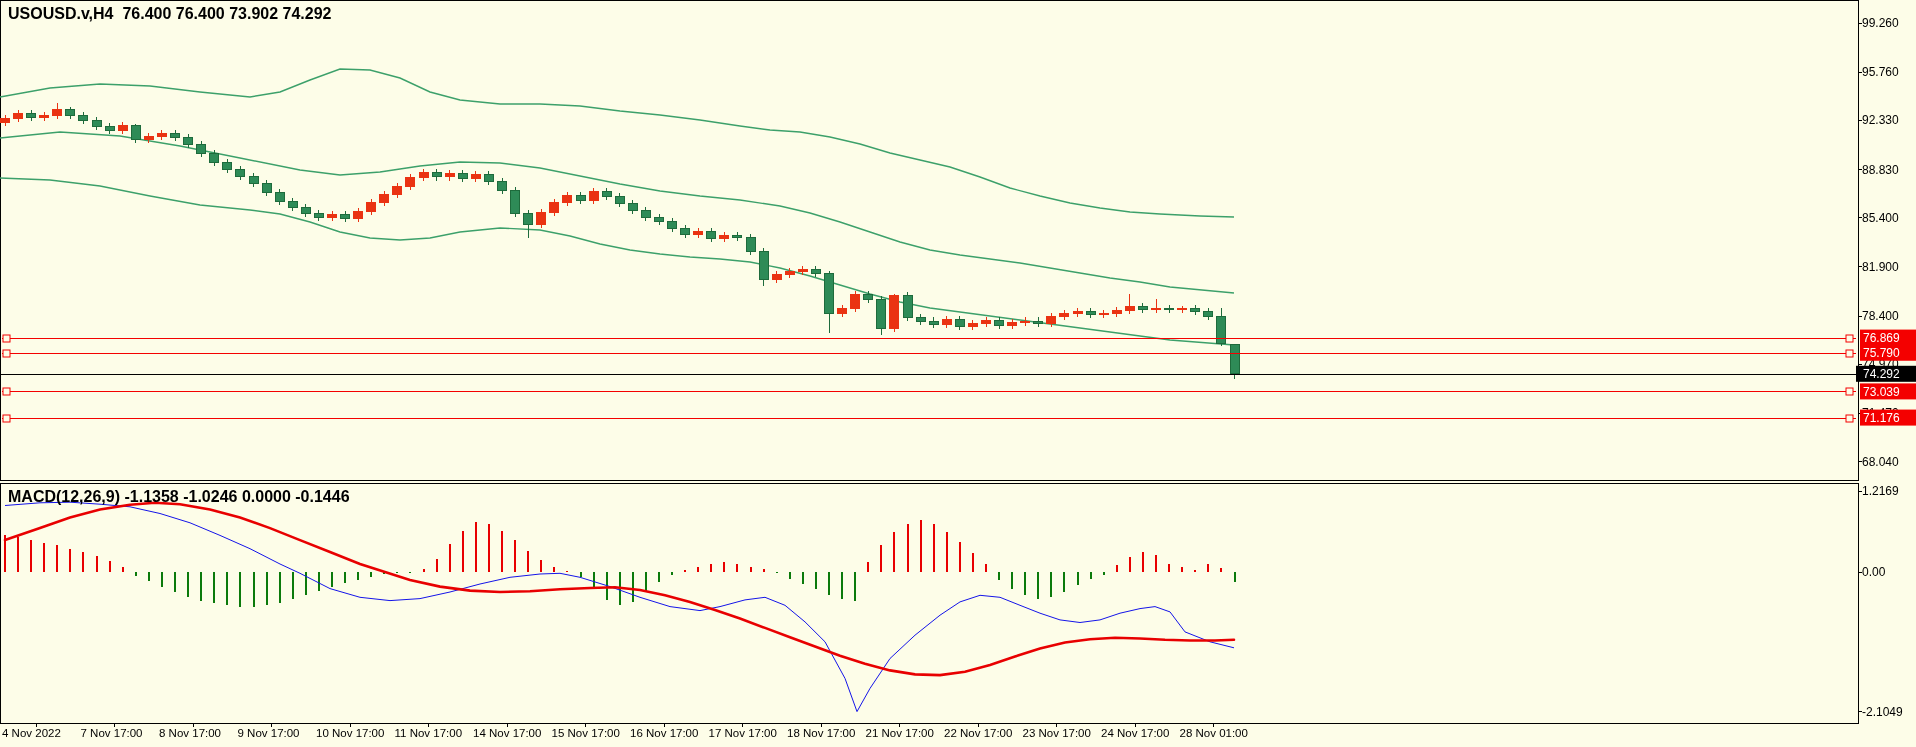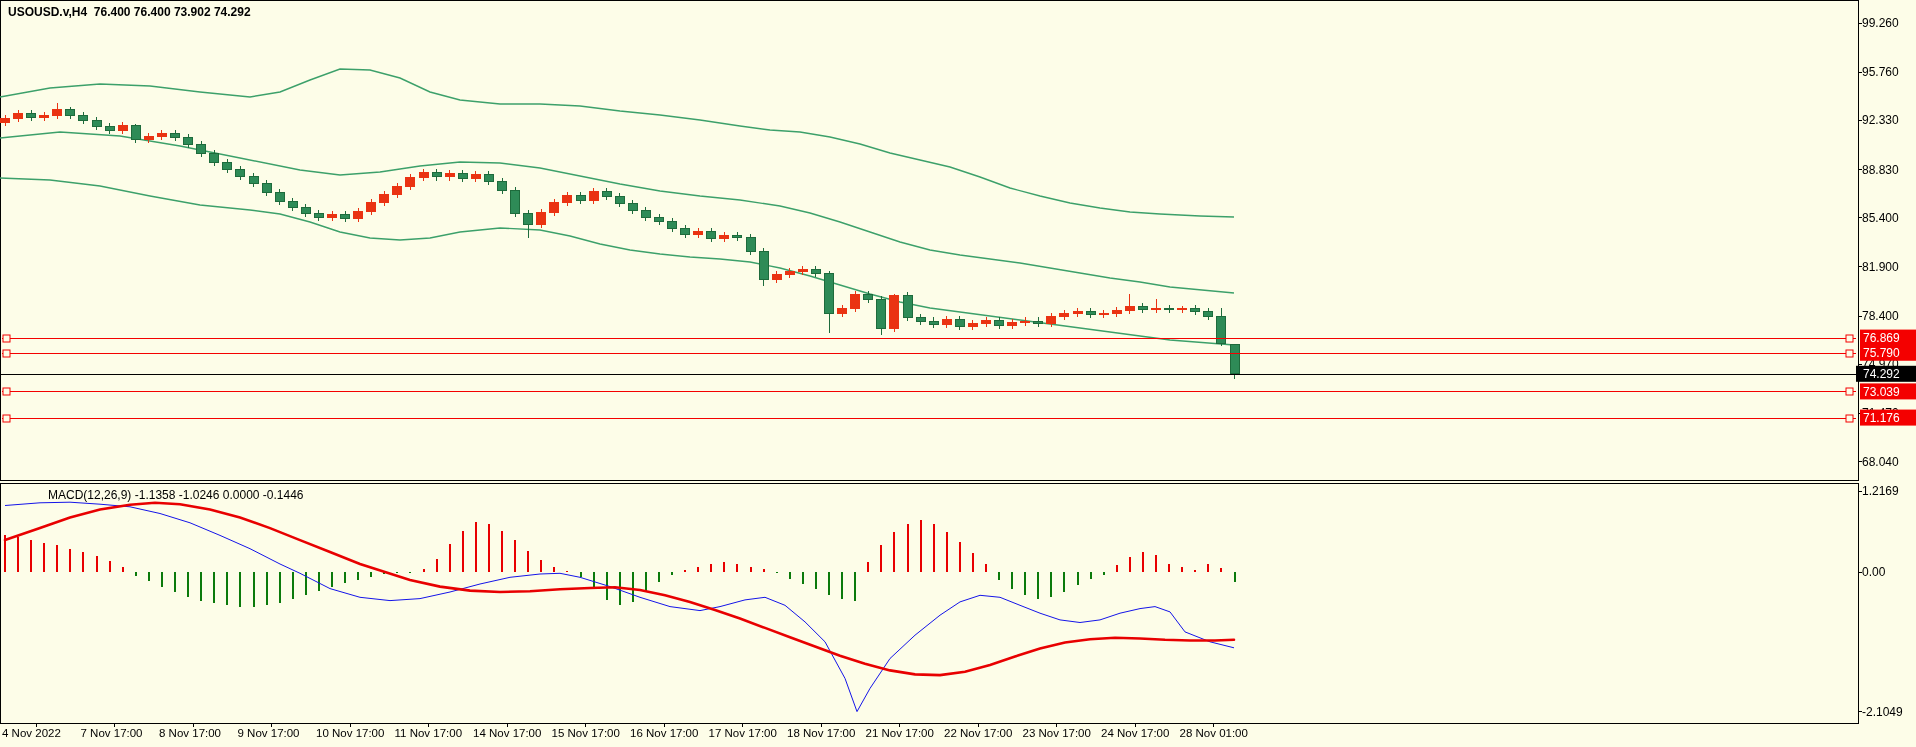--- a/index.html
+++ b/index.html
@@ -1,21 +1,21 @@
 <!DOCTYPE html>
 <html><head>
 <meta charset="utf-8">
 <style>
   html,body{margin:0;padding:0;background:#fdfde8;}
   #stage{position:relative;width:1916px;height:747px;background:#0f766e;overflow:hidden;
          font-family:"Liberation Sans","DejaVu Sans",sans-serif;}
   svg{position:absolute;left:0;top:0;}
-  .ovl{position:absolute;color:#000;font-size:12px;font-weight:700;white-space:pre;}
+  .ovl{position:absolute;color:#000;font-size:16px;font-weight:700;white-space:pre;}
   #title-ovl{left:8px;top:5px;}
-  #macd-ovl{left:8px;top:488px;font-weight:400;margin-left:40px;}
+  #macd-ovl{left:8px;top:488px;font-weight:700;}
 </style>
 </head>
 <body>
 <div id="stage">
 
 <svg id="chart" width="1916" height="747" viewBox="0 0 1916 747">
       <g>
         <rect x="0" y="0" width="1916" height="747" fill="#fdfde8"></rect>
       </g>
       <g stroke="#000000" fill="none" stroke-width="1" shape-rendering="crispEdges">

